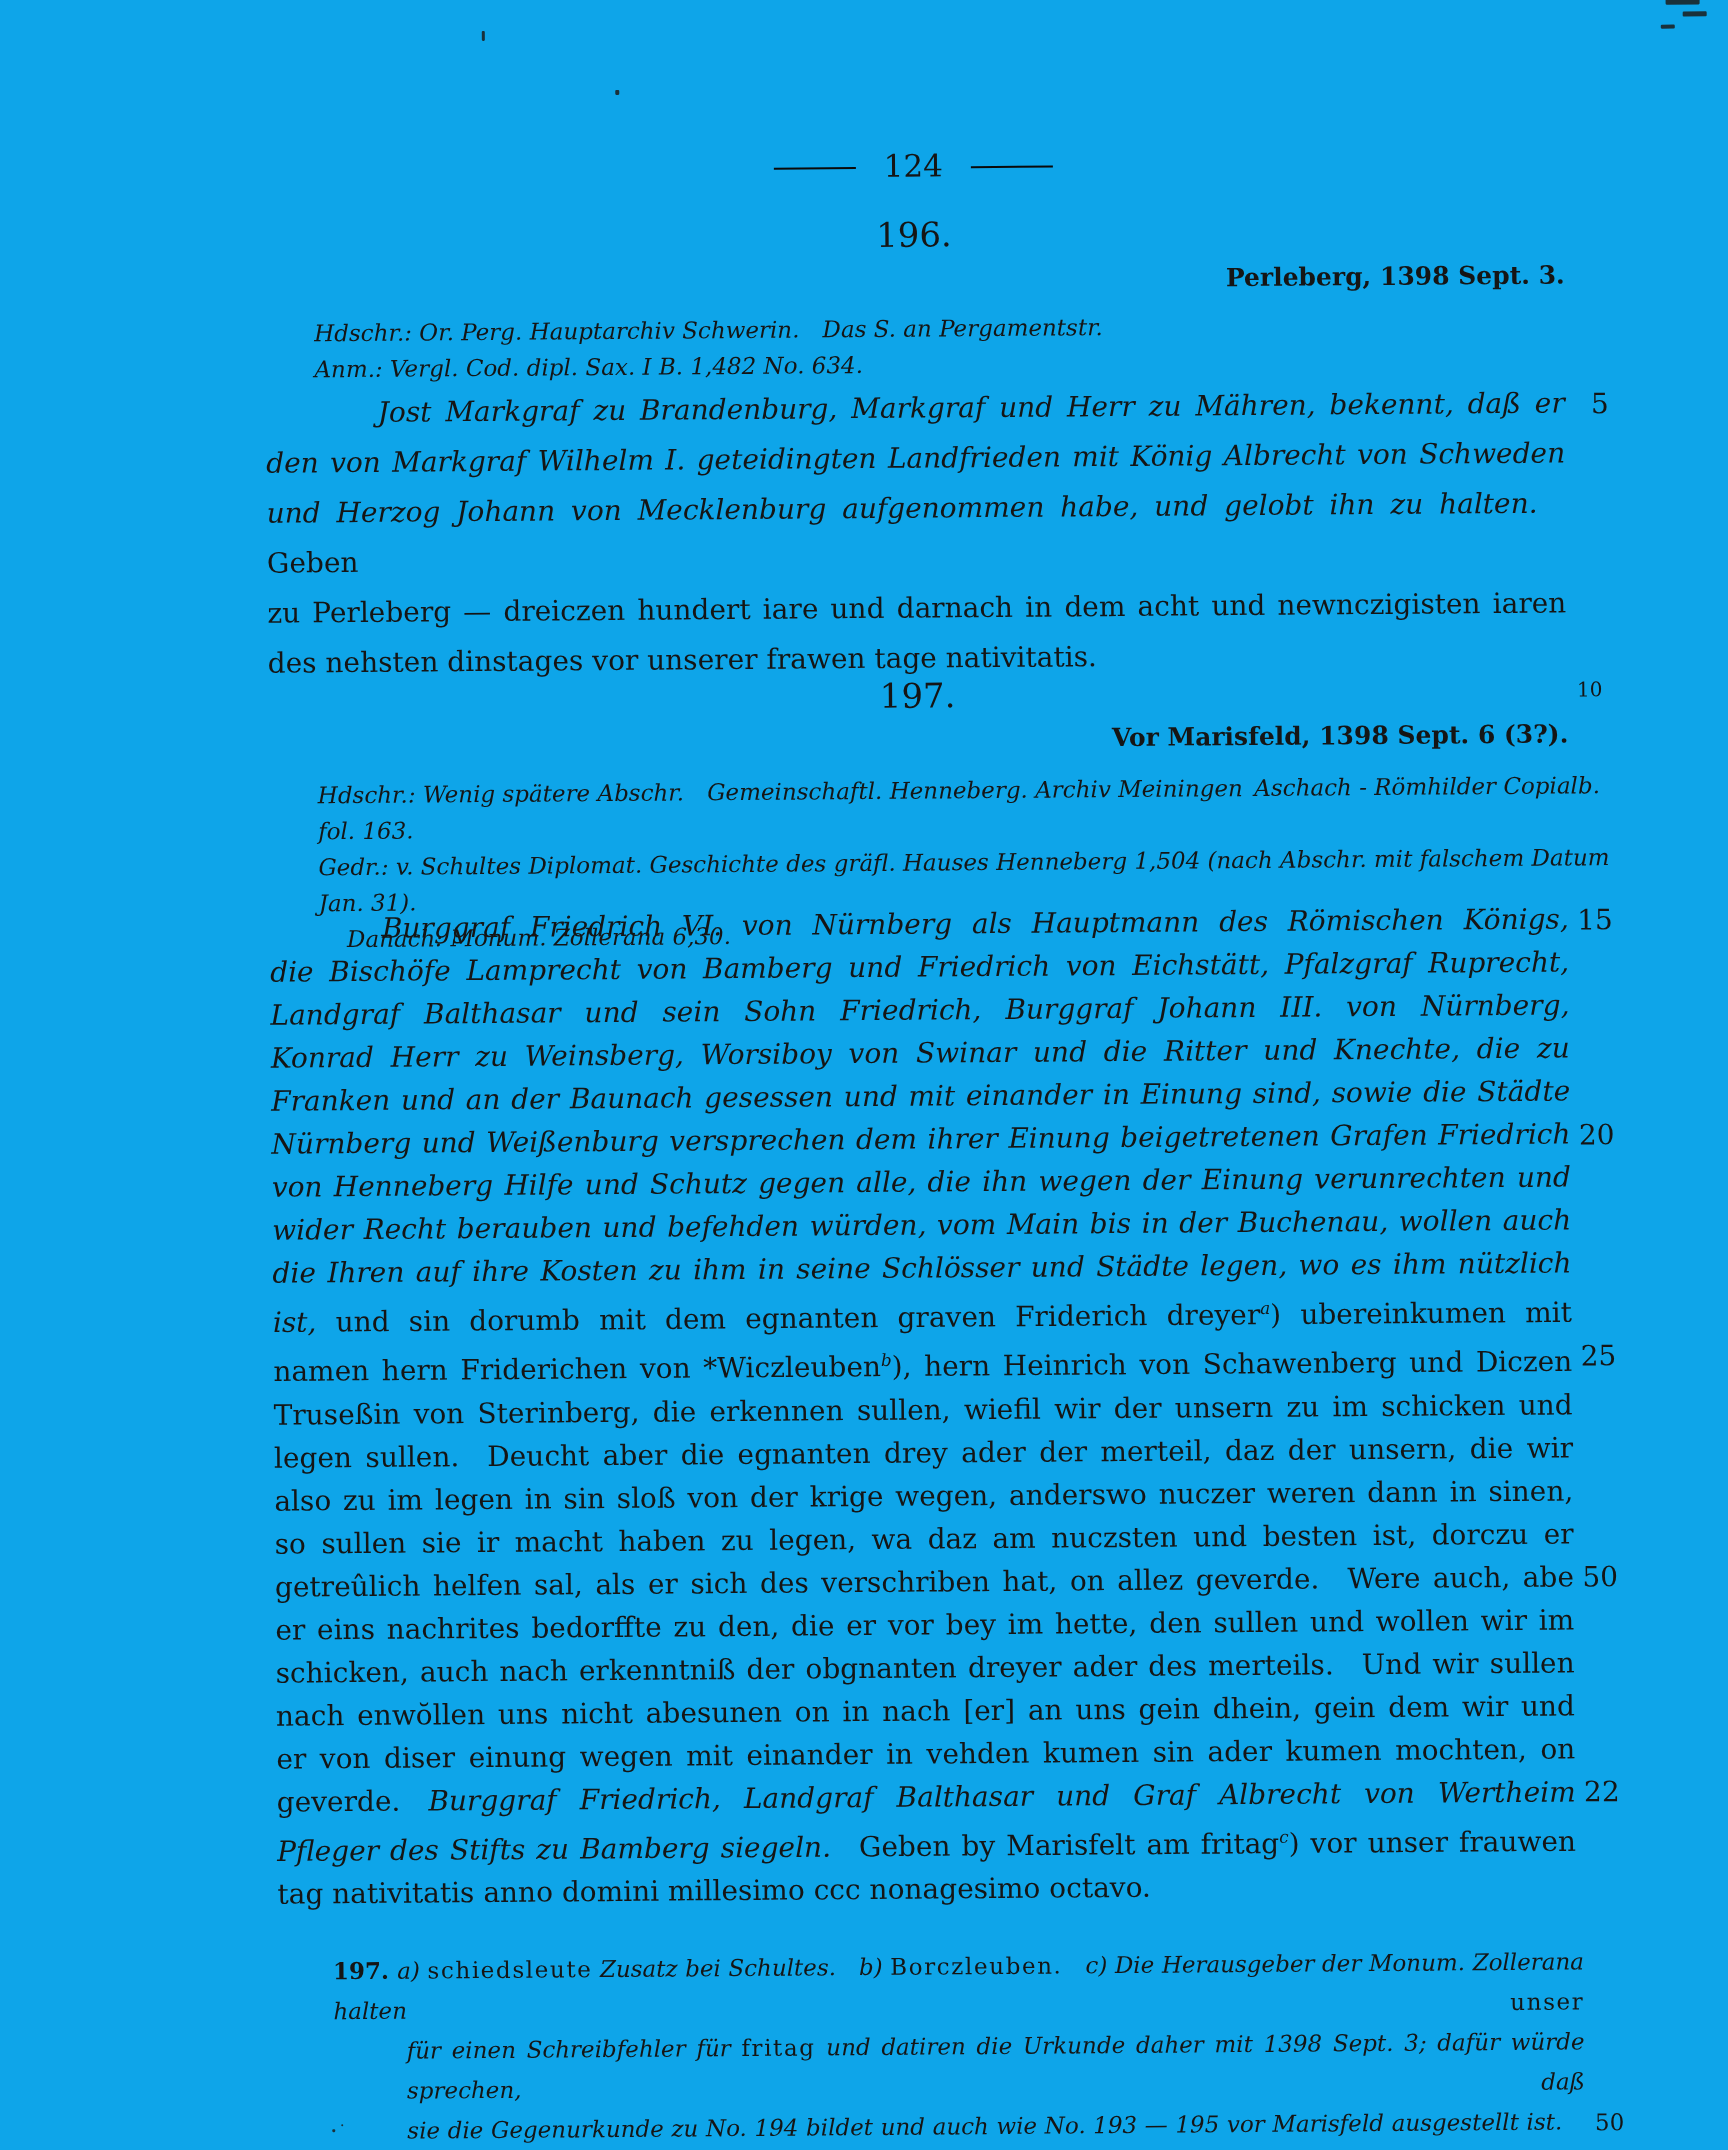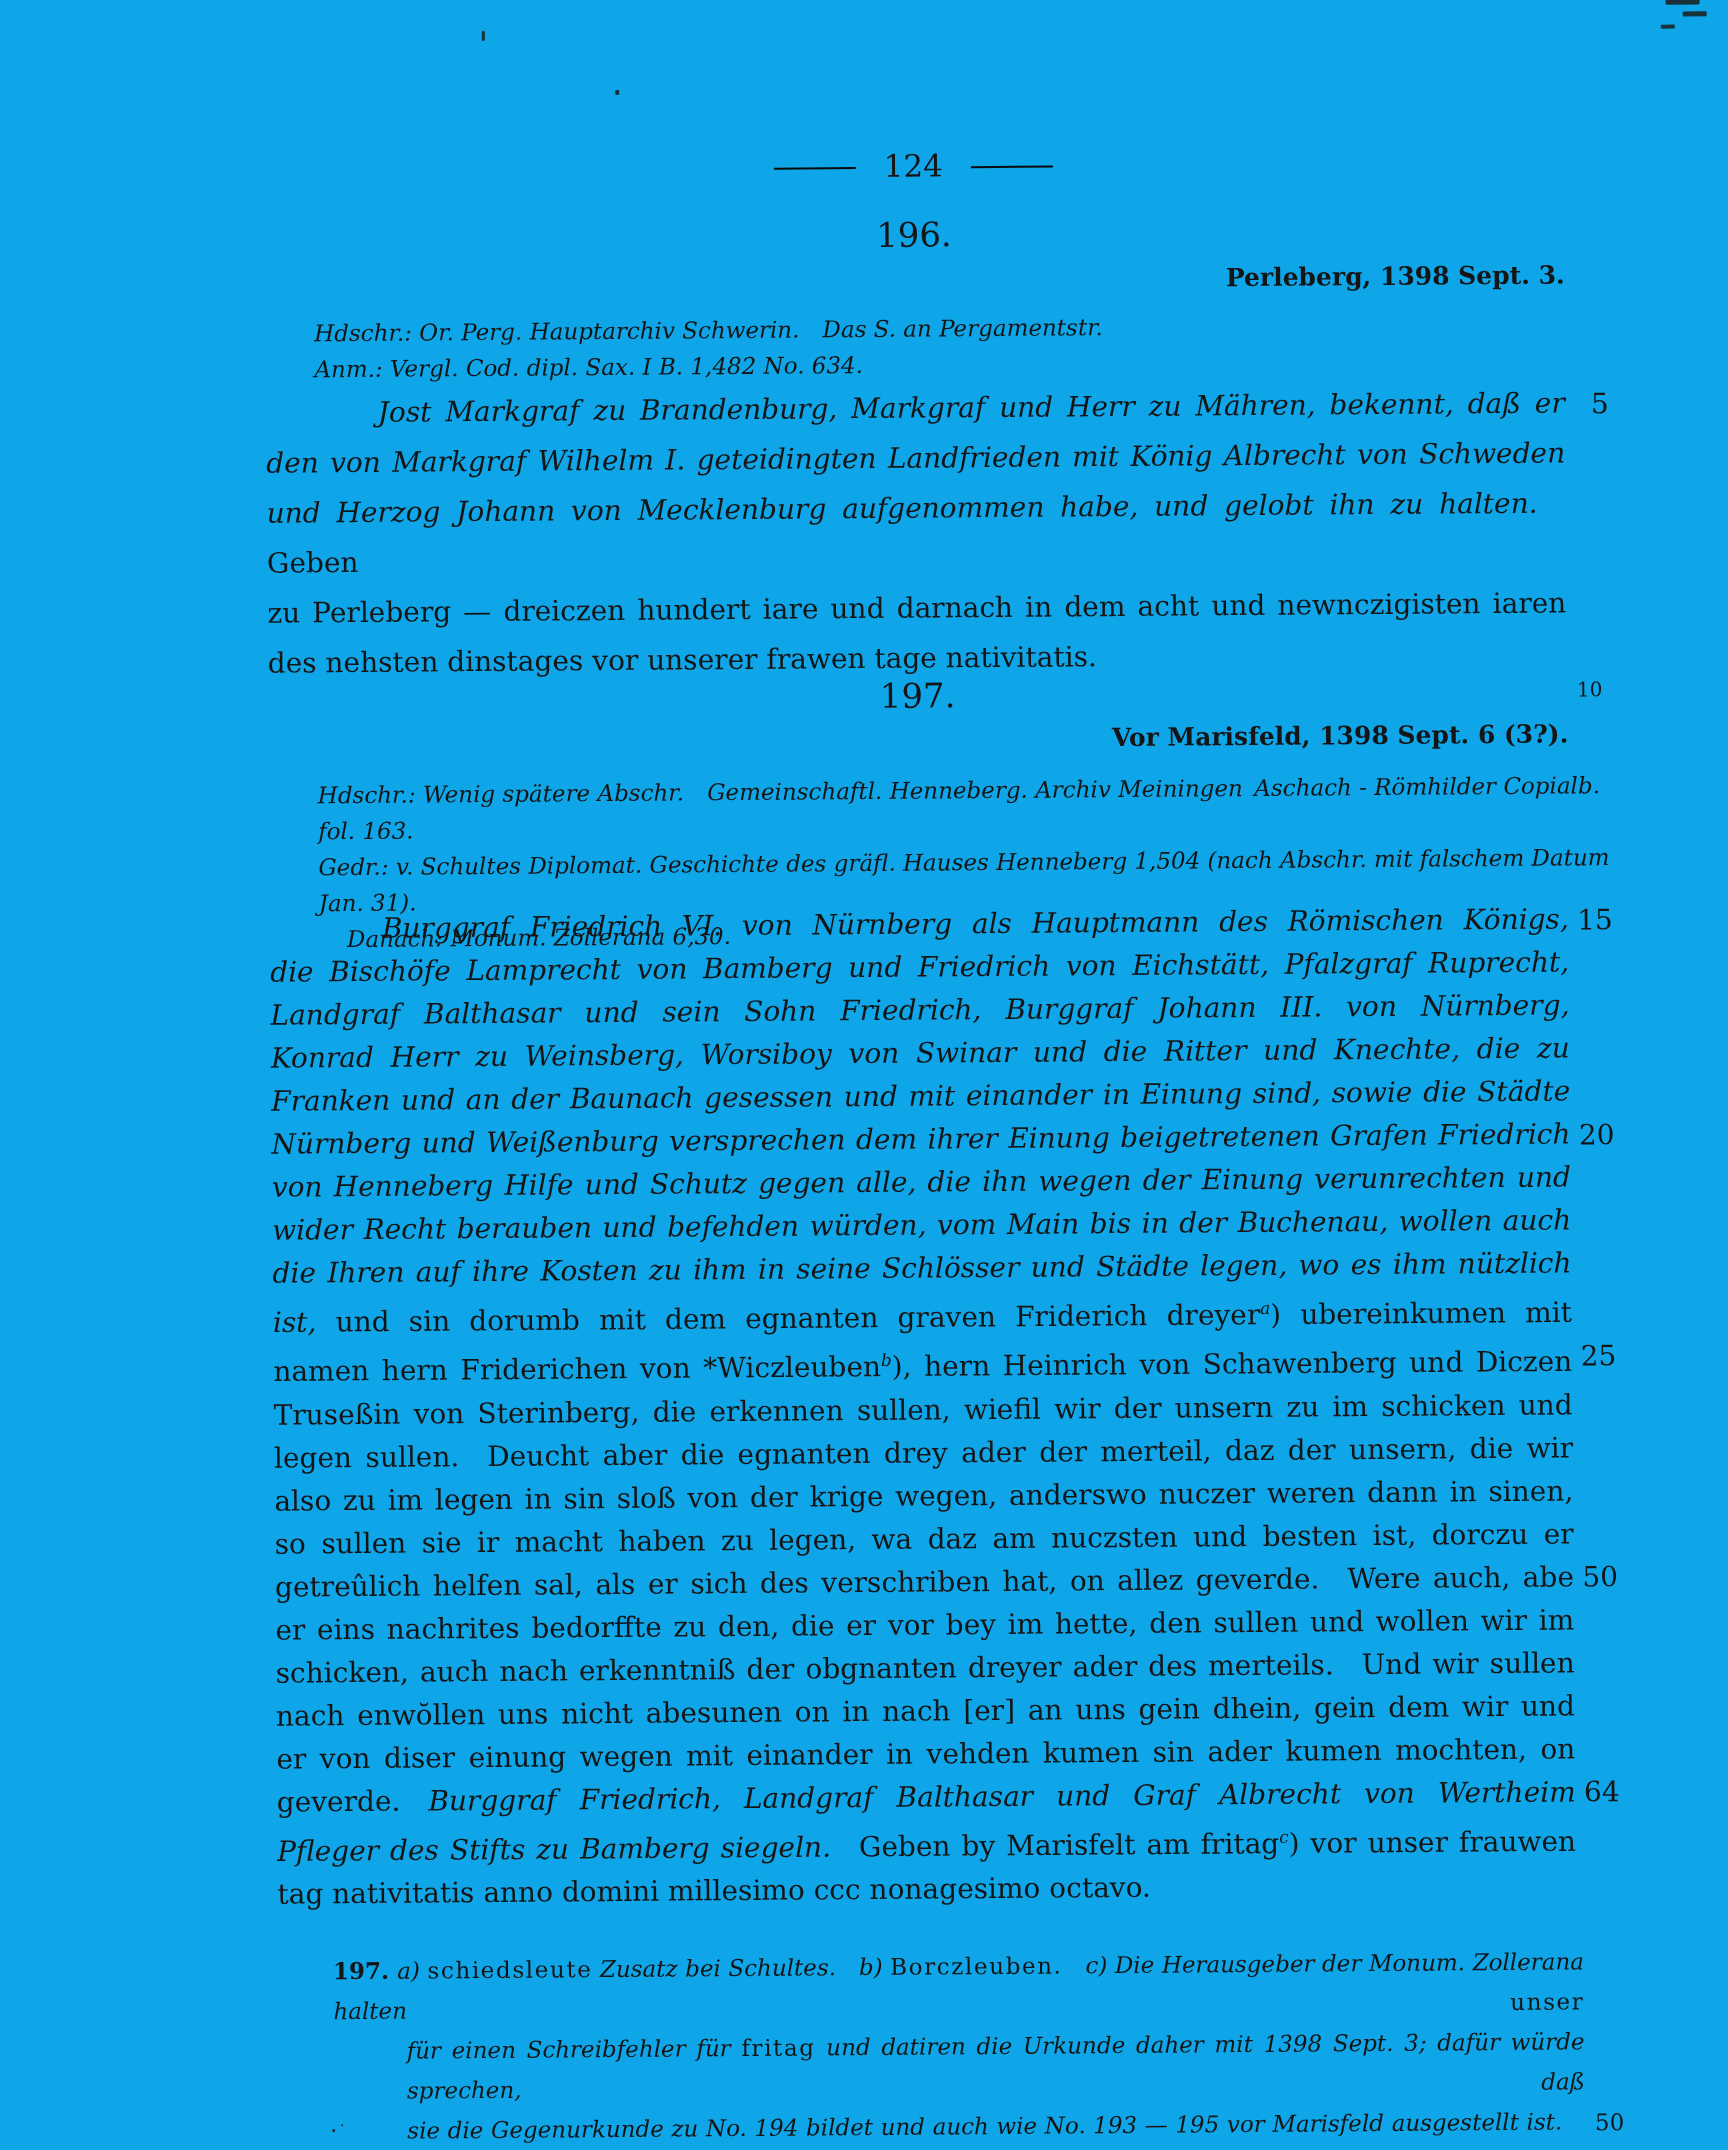--- a/index.html
+++ b/index.html
@@ -98,21 +98,21 @@
         <div class="line"><span>namen hern Friderichen von *Wiczleuben</span><span class="sup">b</span><span>), hern Heinrich von Schawenberg und Diczen</span><span class="lnum">25</span></div>
         <div class="line"><span>Truseßin von Sterinberg, die erkennen sullen, wiefil wir der unsern zu im schicken und</span></div>
         <div class="line"><span>legen sullen. Deucht aber die egnanten drey ader der merteil, daz der unsern, die wir</span></div>
         <div class="line"><span>also zu im legen in sin sloß von der krige wegen, anderswo nuczer weren dann in sinen,</span></div>
         <div class="line"><span>so sullen sie ir macht haben zu legen, wa daz am nuczsten und besten ist, dorczu er</span></div>
         <div class="line"><span>getreûlich helfen sal, als er sich des verschriben hat, on allez geverde. Were auch, abe</span><span class="lnum">50</span></div>
         <div class="line"><span>er eins nachrites bedorffte zu den, die er vor bey im hette, den sullen und wollen wir im</span></div>
         <div class="line"><span>schicken, auch nach erkenntniß der obgnanten dreyer ader des merteils. Und wir sullen</span></div>
         <div class="line"><span>nach enwŏllen uns nicht abesunen on in nach [er] an uns gein dhein, gein dem wir und</span></div>
         <div class="line"><span>er von diser einung wegen mit einander in vehden kumen sin ader kumen mochten, on</span></div>
-        <div class="line"><span>geverde. </span><span class="it">Burggraf Friedrich, Landgraf Balthasar und Graf Albrecht von Wertheim</span><span class="lnum">64</span></div>
+        <div class="line"><span>geverde. </span><span class="it">Burggraf Friedrich, Landgraf Balthasar und Graf Albrecht von Wertheim</span><span class="lnum">22</span></div>
         <div class="line"><span class="it">Pfleger des Stifts zu Bamberg siegeln.</span><span> Geben by Marisfelt am fritag</span><span class="sup">c</span><span>) vor unser frauwen</span></div>
         <div class="line nj"><span>tag nativitatis anno domini millesimo ccc nonagesimo octavo.</span></div>
       </div>
 
     <div class="fnblk just">
         <div class="line"><span class="bd">197. </span><span class="it">a) </span><span class="gsp">schiedsleute</span><span class="it"> Zusatz bei Schultes.</span><span class="it"> b) </span><span class="gsp">Borczleuben.</span><span class="it"> c) </span><span class="it">Die Herausgeber der Monum. Zollerana halten </span><span class="gsp">unser</span></div>
         <div class="line ind"><span class="it">für einen Schreibfehler für </span><span class="gsp">fritag</span><span class="it"> und datiren die Urkunde daher mit 1398 Sept. 3; dafür würde sprechen, daß</span></div>
         <div class="line ind"><span class="it">sie die Gegenurkunde zu No. 194 bildet und auch wie No. 193 — 195 vor Marisfeld ausgestellt ist. Gleichwohl</span><span class="lnum">50</span></div>
       </div>
 

